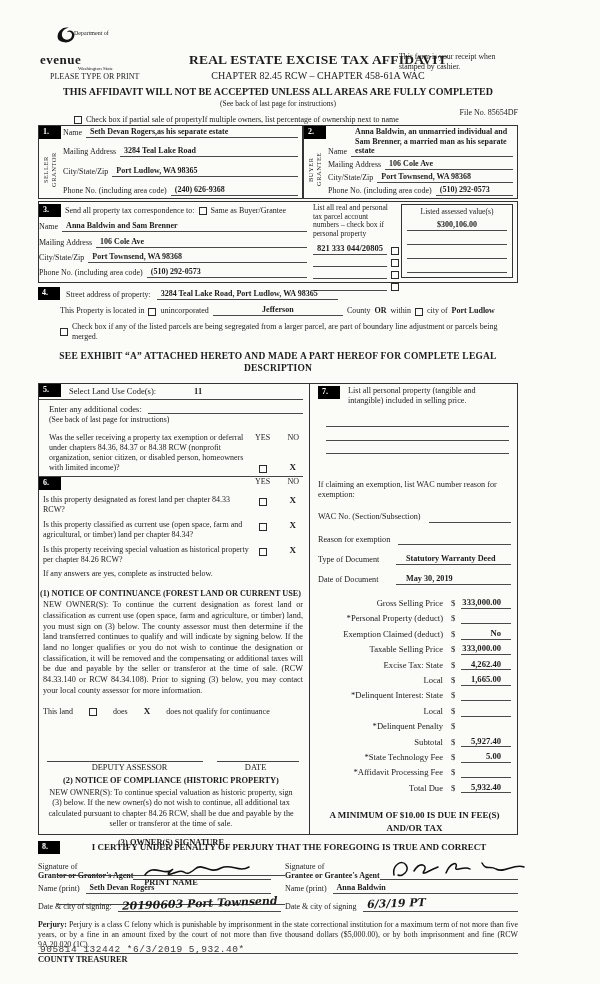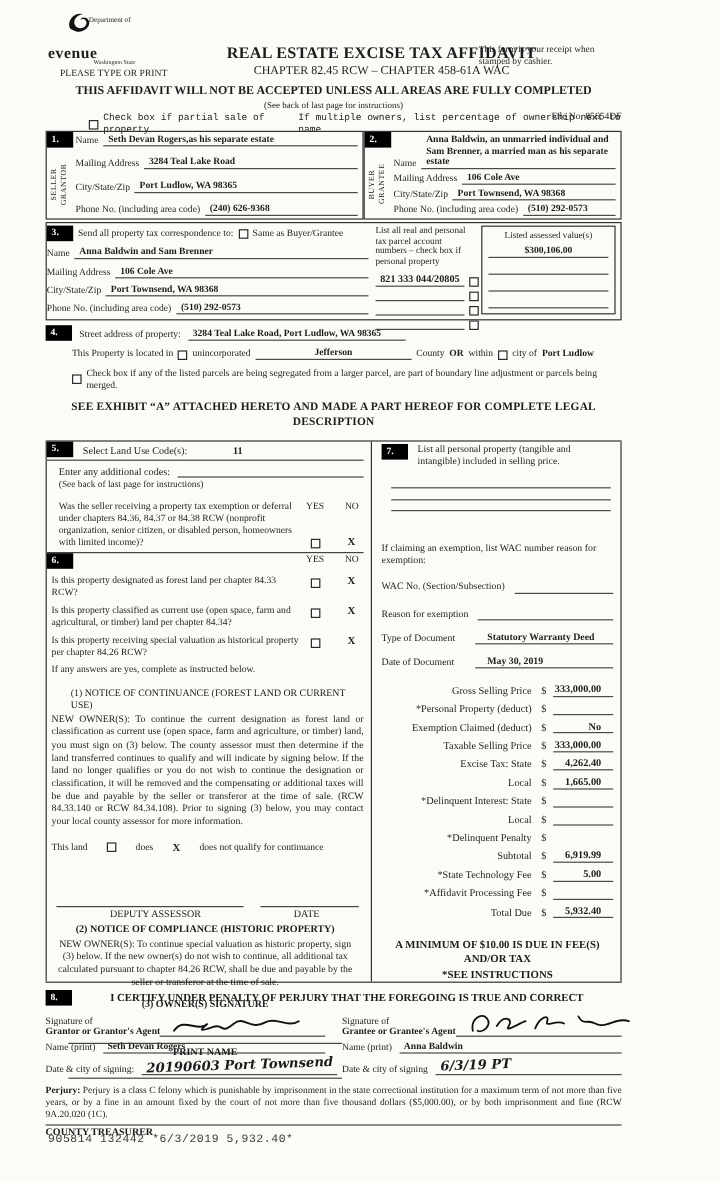--- a/index.html
+++ b/index.html
@@ -3,21 +3,21 @@
 <meta charset="utf-8">
 <style>
   * { margin:0; padding:0; box-sizing:border-box; }
   html,body { width:600px; }
   body {
     height:984px; overflow:hidden;
     background:#fbfbf8; color:#1c1c1c;
     font-family:"Liberation Serif", serif;
     font-size:8.5px; line-height:1.25;
   }
-  .page { position:relative; width:552px; height:984px; padding:8px 34px 0 38px; }
+  .page { position:relative; width:552px; height:984px; padding:24px 34px 0 38px; }
 
   
   .b { font-weight:bold; }
   .cb { display:inline-block; width:8px; height:8px; border:1px solid #2a2a2a; background:#fdfdfb; vertical-align:-1px; flex:none; }
   .uline { border-bottom:1px solid #4a4a4a; }
   .fill { flex:1; border-bottom:1px solid #4a4a4a; font-weight:bold; padding:0 4px; white-space:nowrap; }
   .badge {
     background:#000; color:#fff; font-weight:bold; font-size:8px;
     width:22px; padding:1px 2px 2px 4px; flex:none; align-self:flex-start;
   }
@@ -32,21 +32,21 @@
   .logo-state { font-size:5px; margin-left:22px; margin-top:-2px; }
   .please { position:absolute; left:12px; top:48px; font-size:8px; }
   .hdr-center { position:absolute; left:120px; top:28px; width:320px; text-align:center; }
   .t-title { font-size:13.5px; font-weight:bold; letter-spacing:.2px; }
   .t-sub { font-size:10px; margin-top:1px; }
   .receipt { position:absolute; right:14px; top:28px; width:105px; font-size:7.8px; text-align:left; }
   .t-warn { position:absolute; left:0; right:0; top:62px; text-align:center; font-size:10px; font-weight:bold; }
   .see-back { position:absolute; left:0; right:0; top:75px; text-align:center; font-size:7.5px; }
   .file-no { position:absolute; right:0; top:84px; font-size:8px; }
 
-  .partial-row { display:flex; justify-content:flex-end; align-items:center; height:11px; font-size:8px;font-family:Liberation Mono, monospace; }
+  .partial-row { display:flex; justify-content:flex-start; align-items:center; height:11px; font-size:8px; }
   .partial-row .left { display:flex; gap:4px; align-items:center; margin-left:36px; }
 
   
   .s12 { display:flex; height:74px; }
   .party { border:1px solid #333; display:flex; position:relative; }
   .party.p1 { width:265px; }
   .party.p2 { flex:1; margin-left:0; }
   .party-side { width:22px; border-right:0; display:flex; flex-direction:column; flex:none; }
   .vert-wrap { flex:1; display:flex; justify-content:center; gap:0; padding-top:2px; }
   .vert { writing-mode:vertical-rl; transform:rotate(180deg); font-size:6.5px; letter-spacing:.5px; text-align:center; }
@@ -93,21 +93,21 @@
   .yn-head { display:flex; justify-content:space-between; font-size:8px; padding:0 4px; }
   .yn-marks { display:flex; justify-content:space-between; padding:0 7px 0 8px; margin-top:auto; align-items:flex-end; }
   .xmark { font-weight:bold; font-size:9px; }
 
   .s6-bar { display:flex; justify-content:space-between; border-top:1px solid #444; margin-top:3px; }
   .s6q { display:flex; margin-top:5px; }
   .s6q .q-text { padding-left:4px; }
   .s6q .yn-marks { margin:0; }
   .ifyes { margin:4px 0 0 4px; font-size:8px; }
 
-  .n1-title { font-weight:normal; font-size:8.2px; margin:10px 0 0 20px; }
+  .n1-title { font-weight:bold; font-size:8.2px; margin:10px 0 0 1px; }
   .n1-body { font-size:8.2px; text-align:justify; margin:1px 0 0 4px; line-height:1.3; }
   .thisland { display:flex; gap:16px; align-items:center; margin:10px 0 0 4px; font-size:8px; }
 
   .dep-lines { display:flex; gap:14px; margin:34px 4px 0 8px; }
   .dep-lines .ln { border-bottom:1px solid #444; height:10px; }
   .dep-lines .l1 { flex:1.9; } .dep-lines .l2 { flex:1; }
   .dep-labs { display:flex; margin:1px 4px 0 8px; font-size:8.4px; }
   .dep-labs .l1 { flex:1.9; text-align:center; } .dep-labs .l2 { flex:1; text-align:center; }
   .n2-title { font-weight:bold; text-align:center; font-size:8.4px; margin-top:3px; }
   .n2-body { text-align:center; font-size:8.2px; margin:1px 6px 0 6px; line-height:1.3; }
@@ -492,42 +492,41 @@
             <span class="mval"></span>
           </div>
         <div class="mrow no-line">
             <span class="mlab">*Delinquent Penalty</span>
             <span class="dol">$</span>
             <span class="mval"></span>
           </div>
         <div class="mrow">
             <span class="mlab">Subtotal</span>
             <span class="dol">$</span>
-            <span class="mval">6,919.99</span>
+            <span class="mval">5,927.40</span>
           </div>
         <div class="mrow">
             <span class="mlab">*State Technology Fee</span>
             <span class="dol">$</span>
             <span class="mval">5.00</span>
           </div>
         <div class="mrow">
             <span class="mlab">*Affidavit Processing Fee</span>
             <span class="dol">$</span>
             <span class="mval"></span>
           </div>
         <div class="mrow">
             <span class="mlab">Total Due</span>
             <span class="dol">$</span>
             <span class="mval">5,932.40</span>
           </div>
       </div>
 
       <div class="minimum">
         <div>A MINIMUM OF $10.00 IS DUE IN FEE(S) AND/OR TAX</div>
-        <div>*SEE INSTRUCTIONS</div>
       </div>
     </div>
   </div>
 
   <div class="s8">
     <div class="s8-head">
       <span class="badge">8.</span>
       <span class="certify">I CERTIFY UNDER PENALTY OF PERJURY THAT THE FOREGOING IS TRUE AND CORRECT</span>
     </div>
     <div class="sigs">

